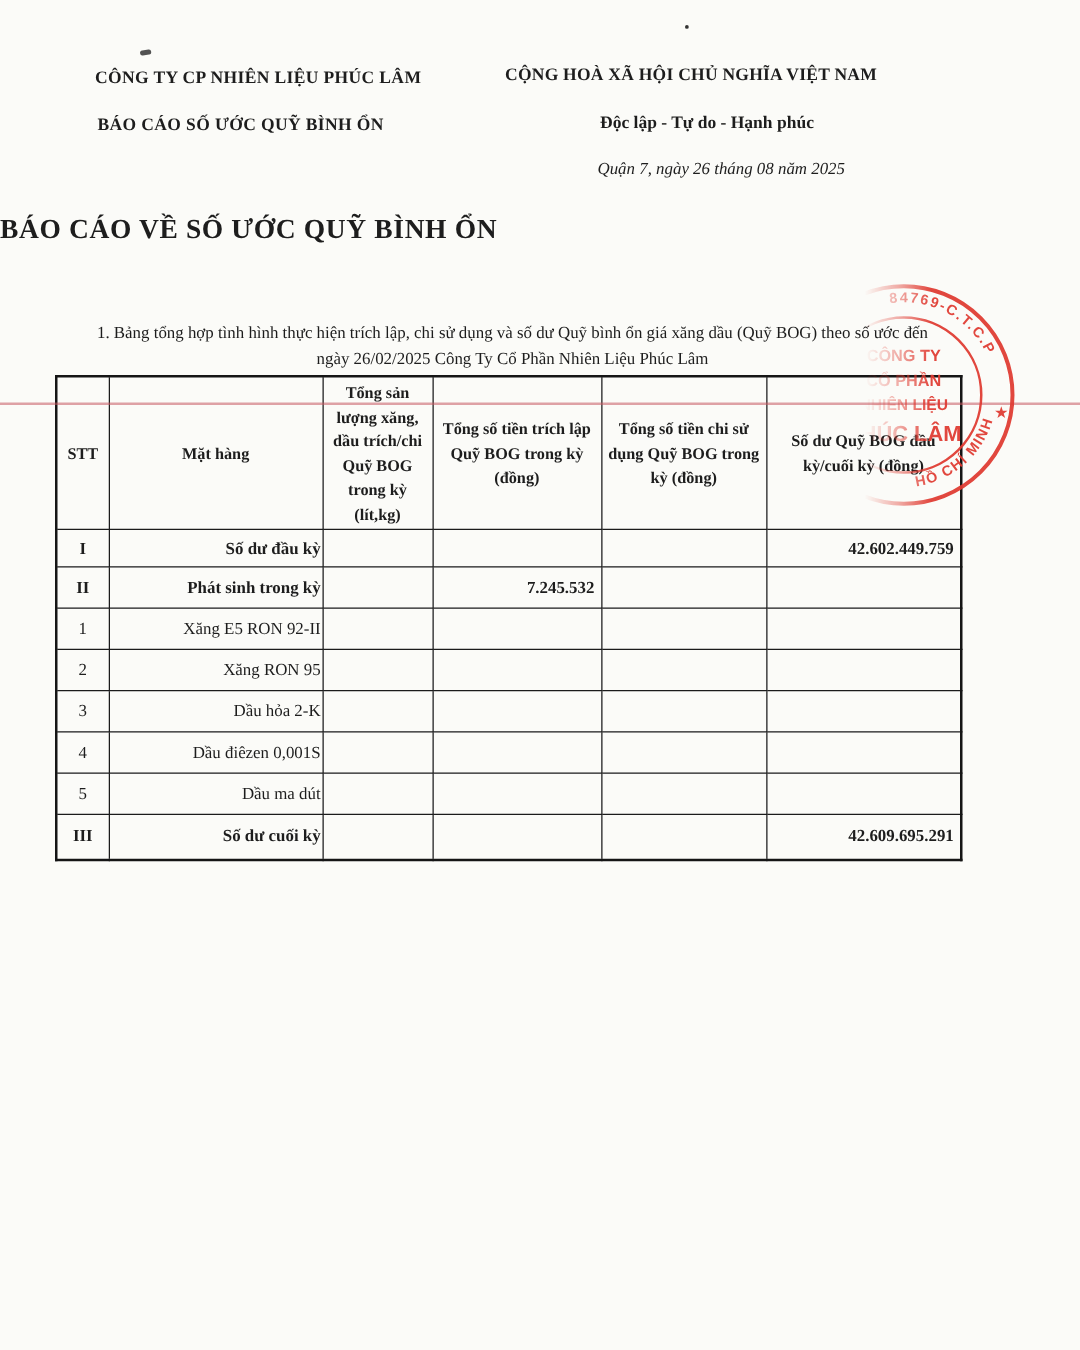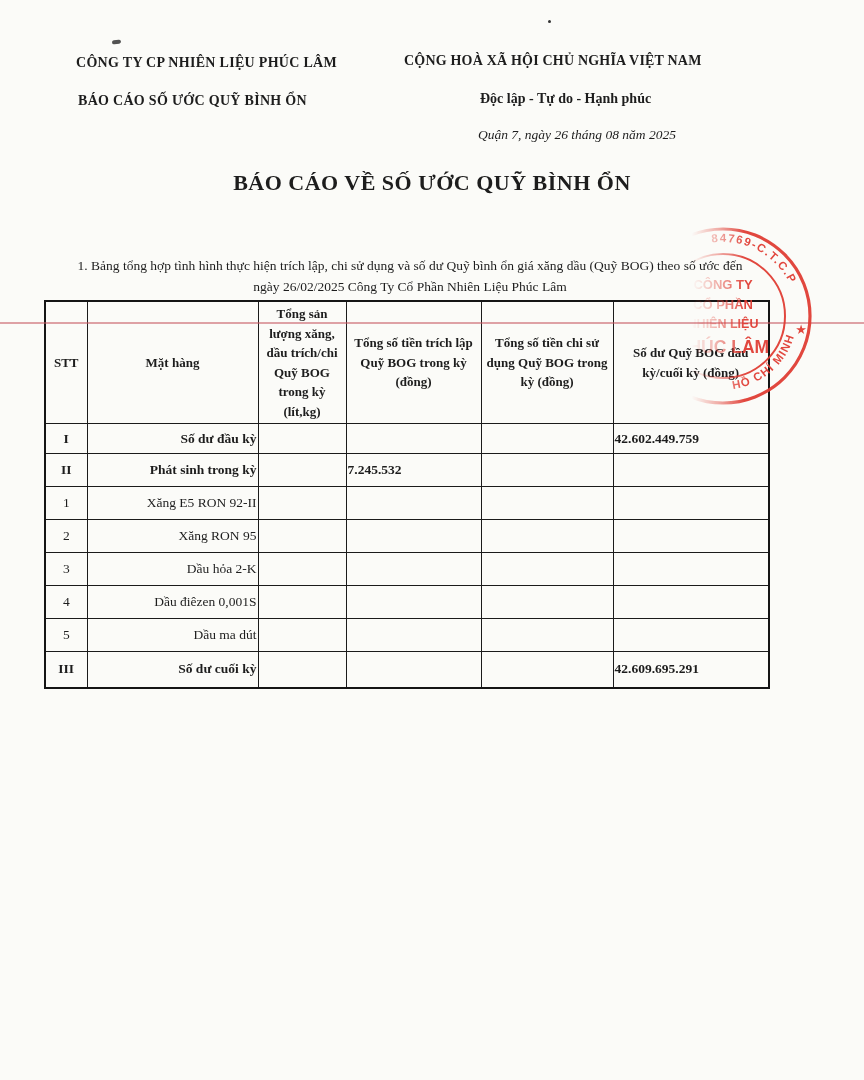--- a/index.html
+++ b/index.html
@@ -10,35 +10,35 @@
   }
   .abs{position:absolute;}
   
   .lh{font-weight:bold;font-size:14px;white-space:nowrap;}
   .lh-company{left:76px;top:55px;letter-spacing:.3px;}
   .lh-report{left:78px;top:93px;letter-spacing:.3px;}
   .lh-nation{left:404px;top:53px;letter-spacing:.2px;}
   .lh-motto{left:480px;top:91px;}
   .lh-date{left:478px;top:127px;font-style:italic;font-weight:normal;font-size:13.5px;white-space:nowrap;}
   
-  .doc-title{left:0;top:170px;width:864px;text-align:center;font-weight:bold;font-size:22px;letter-spacing:.5px;}
+  .doc-title{left:0;top:170px;width:864px;text-align:left;font-weight:bold;font-size:22px;letter-spacing:.5px;}
   
   .intro{left:40px;top:255px;width:740px;text-align:center;font-size:13.5px;line-height:21px;}
   
   table.bog{position:absolute;left:44px;top:300px;width:724px;border-collapse:collapse;table-layout:fixed;background:transparent;}
   table.bog th,table.bog td{border:1.6px solid #1b1b1b;font-size:13.5px;overflow:hidden;}
   table.bog{border:2.2px solid #151515;}
   table.bog th{font-weight:bold;font-size:13px;line-height:19.5px;padding:2px 4px;vertical-align:middle;text-align:center;}
   tr.hdr{height:118px;}
   tr.r{height:30px;}
   tr.r2{height:33px;margin-left:28px;}
   tr.rl{height:36px;}
   td.c-stt{text-align:center;}
   td.c-item{text-align:right;padding-left:12px;}
-  td.c-num{text-align:left;padding-right:5px;font-weight:bold;}
+  td.c-num{text-align:right;padding-right:5px;font-weight:bold;}
   tr.sum td.c-stt,tr.sum td.c-item{font-weight:bold;}
   
   .scanline{left:0;top:322px;width:864px;height:1.5px;background:rgba(198,88,96,.55);z-index:5;}
   .dot1{left:548px;top:20px;width:3px;height:3px;background:#333;border-radius:50%;}
   .dot2{left:112px;top:40px;width:9px;height:4px;background:rgba(40,40,40,.8);border-radius:2px;transform:rotate(-8deg);}
   
   .stamp{left:595px;top:222px;width:230px;height:195px;z-index:6;opacity:.93;
     -webkit-mask-image:linear-gradient(90deg,rgba(0,0,0,0) 0 42%,rgba(0,0,0,.45) 54%,#000 65%);
     mask-image:linear-gradient(90deg,rgba(0,0,0,0) 0 42%,rgba(0,0,0,.45) 54%,#000 65%);
   }

